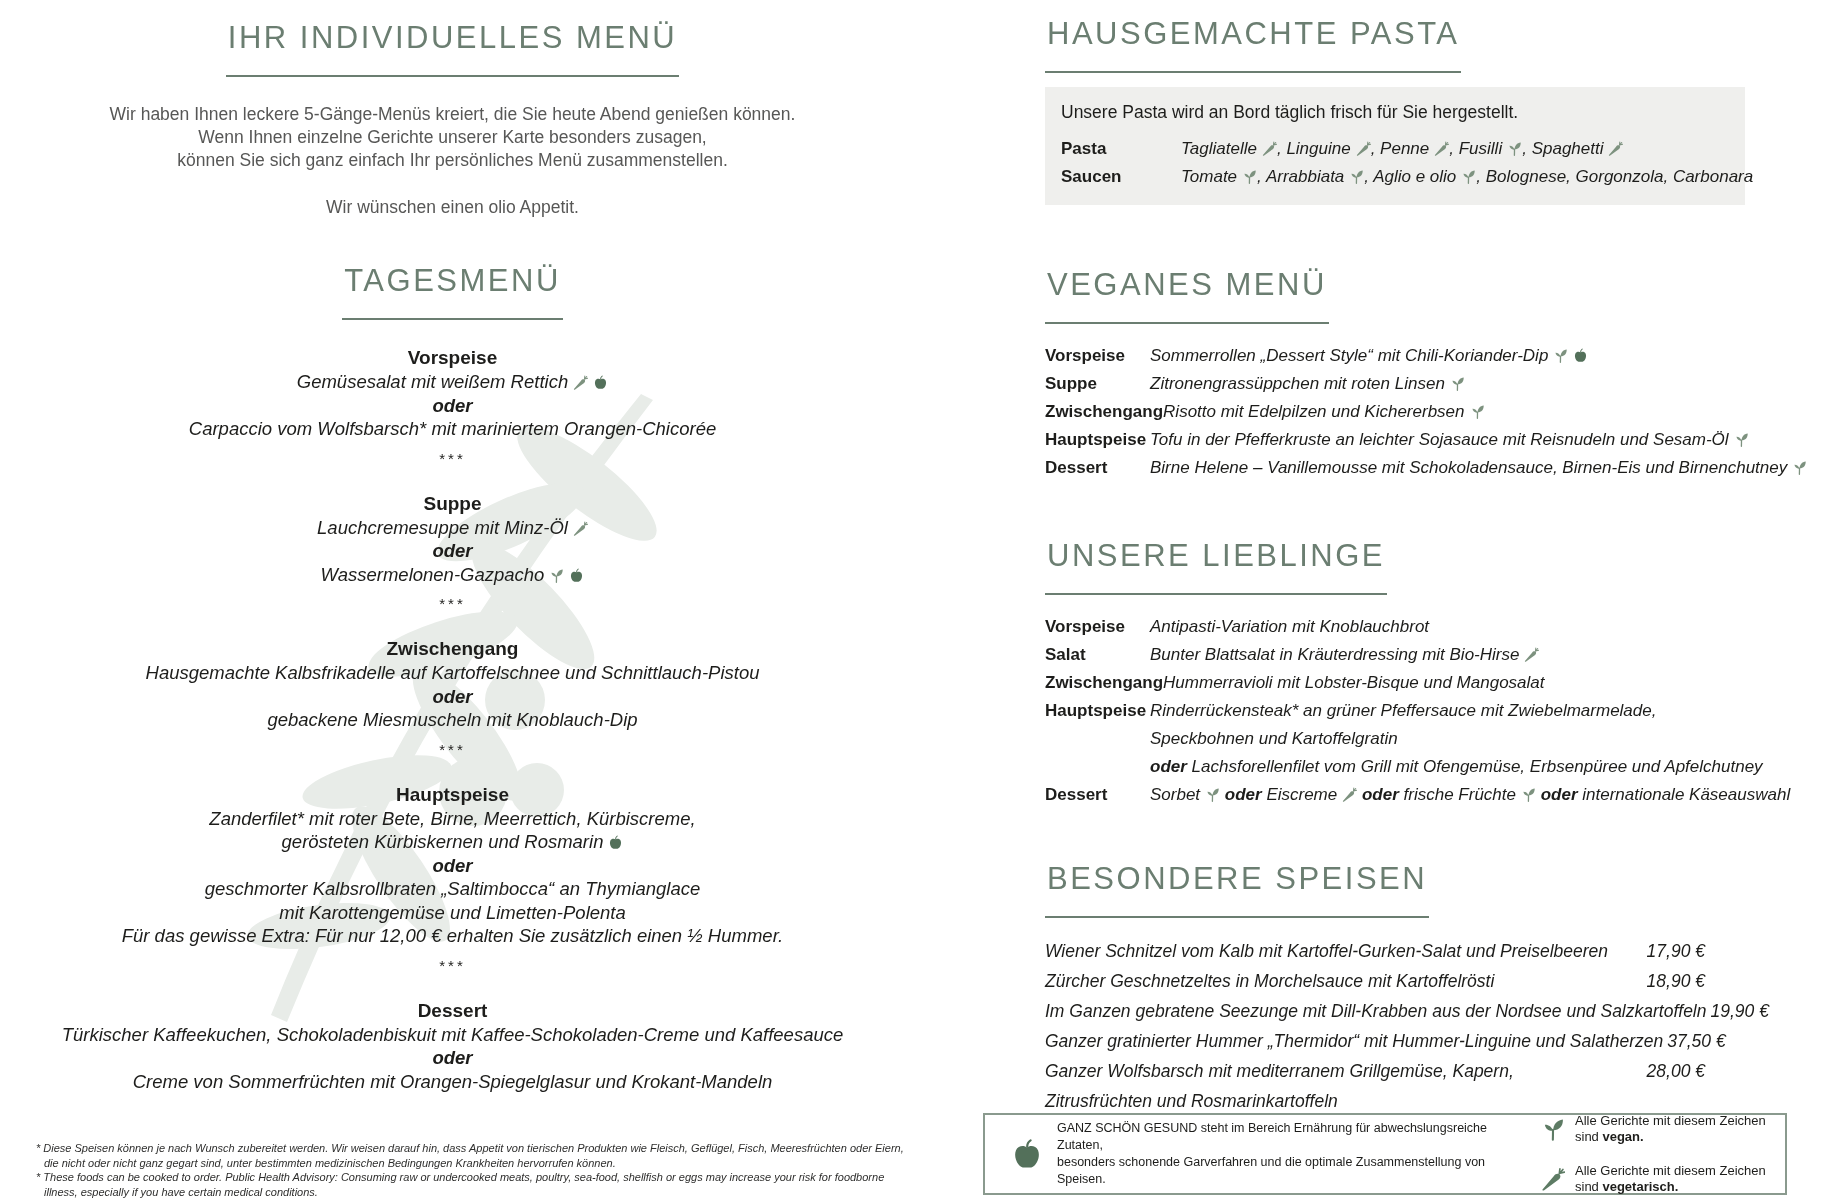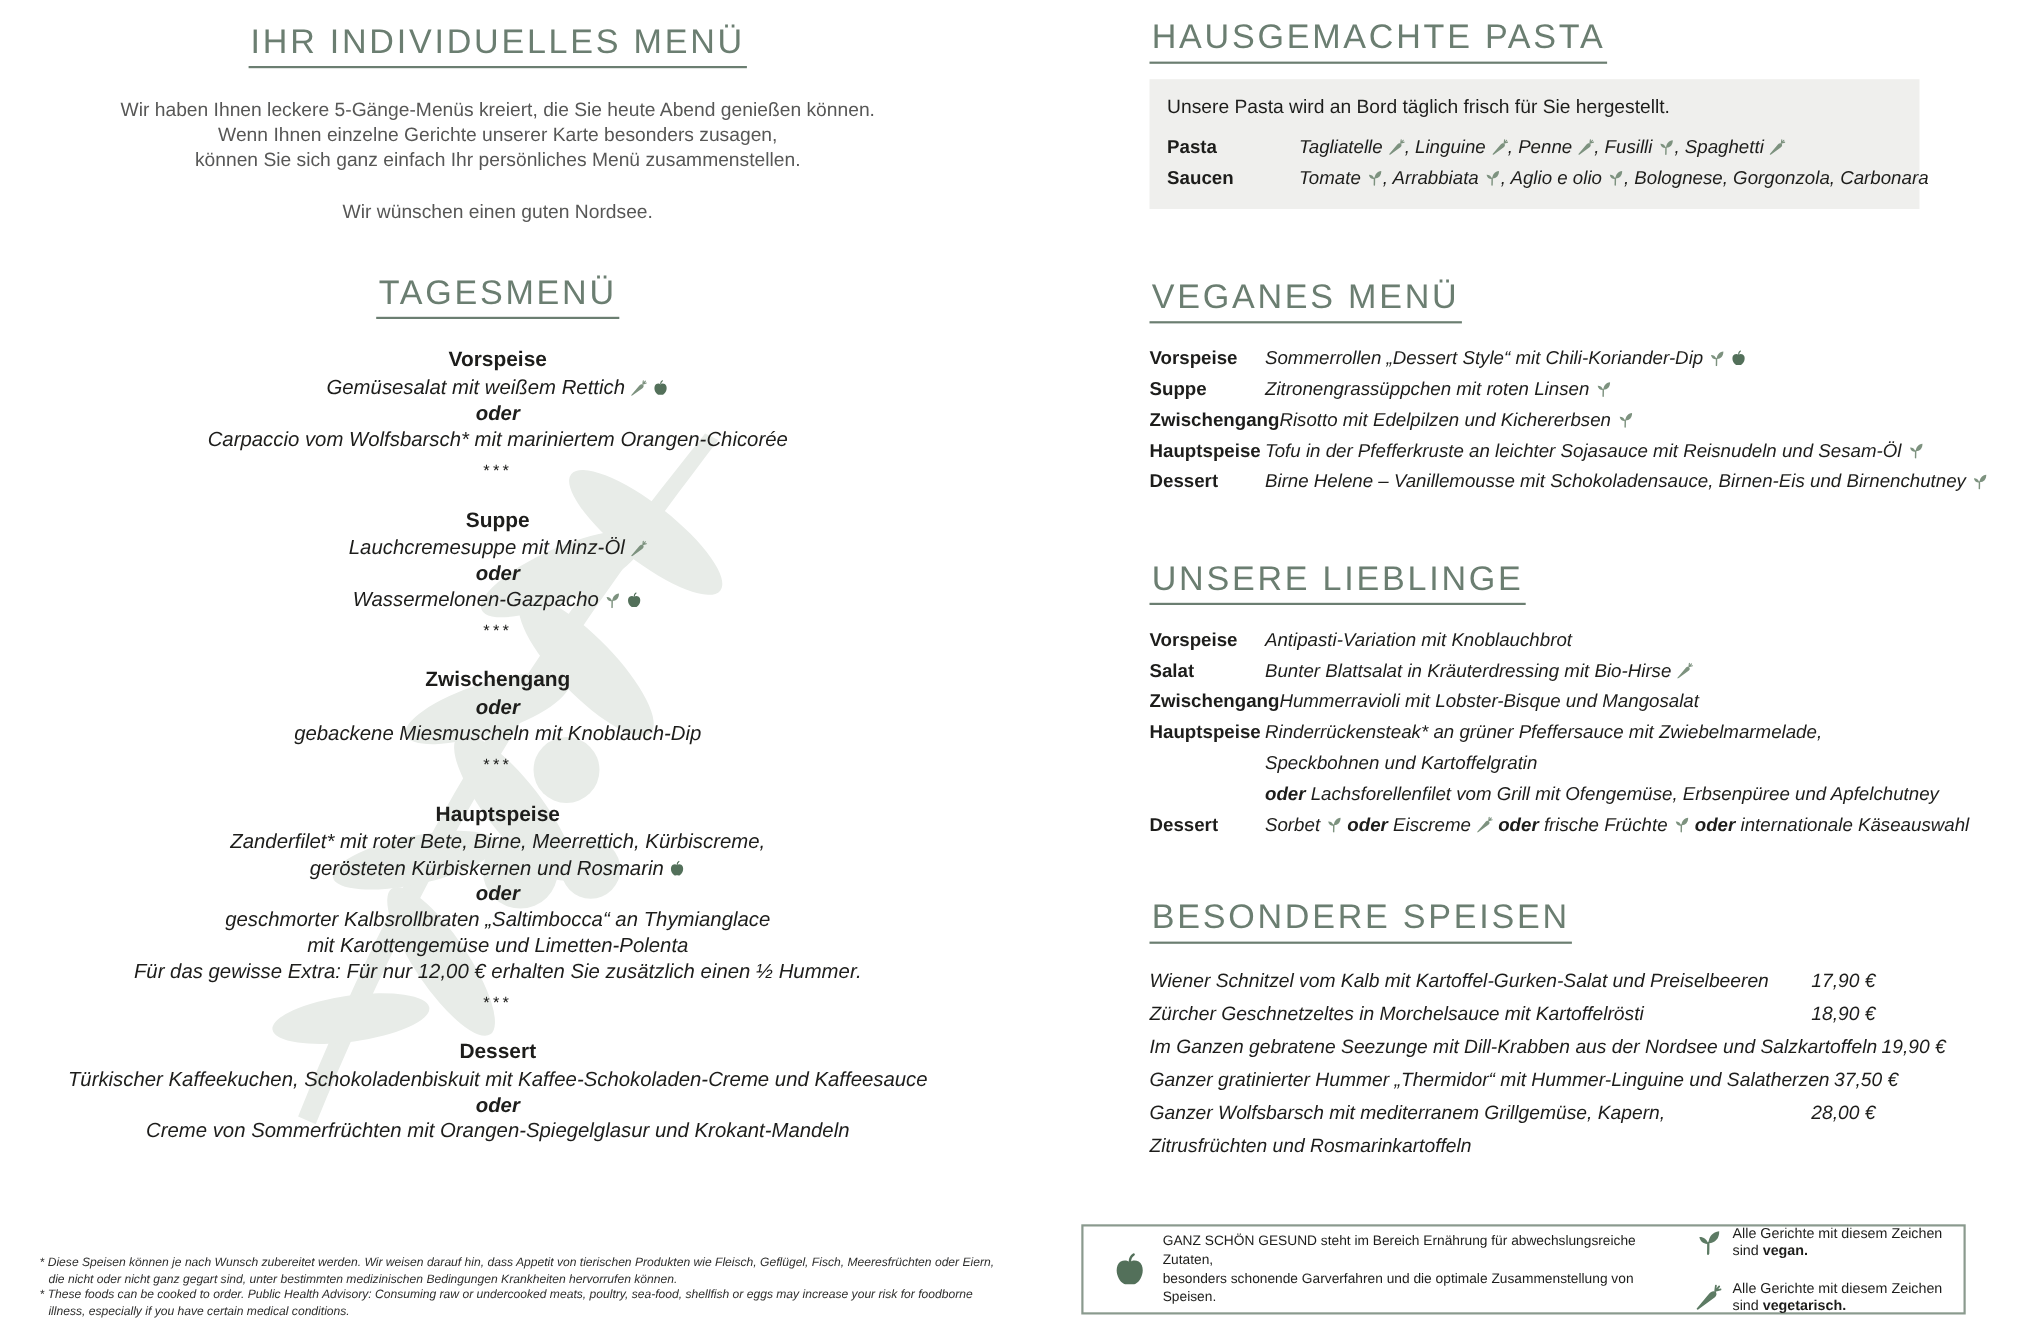--- a/index.html
+++ b/index.html
@@ -15,21 +15,21 @@
   *{box-sizing:border-box;}
   html,body{margin:0;padding:0;background:#fff;}
   .page{
     position:relative;width:1848px;height:1200px;background:#fff;overflow:hidden;
     font-family:"Liberation Sans",sans-serif;color:var(--body-text);
   }
   
   .sec-title{
     display:inline-block;font-size:31px;font-weight:400;letter-spacing:2.5px;
     color:var(--accent-green);border-bottom:2px solid var(--accent-green);
-    padding:0 2px 4px 2px;line-height:36px;white-space:nowrap;
+    padding:0 2px 19px 2px;line-height:36px;white-space:nowrap;
   }
   
   .left-col{position:absolute;left:25px;top:20px;width:855px;text-align:center;z-index:1;}
   .watermark{position:absolute;left:215px;top:392px;width:470px;height:645px;z-index:0;color:var(--watermark-green);}
   .watermark svg{width:100%;height:100%;display:block;}
   .intro{margin-top:26px;color:var(--muted-text);font-size:17.5px;line-height:23px;}
   .appetit{margin-top:24px;color:var(--muted-text);font-size:17.5px;line-height:23px;}
   .tm-title-wrap{margin-top:44px;}
   .course{margin-top:0;}
   .course-name{font-weight:700;font-size:19px;line-height:24px;margin-top:26px;}
@@ -110,21 +110,21 @@
 
   <div class="left-col">
     <div>
       <span class="sec-title">IHR INDIVIDUELLES MENÜ</span>
     </div>
     <div class="intro">
       <div>Wir haben Ihnen leckere 5-Gänge-Menüs kreiert, die Sie heute Abend genießen können.</div>
       <div>Wenn Ihnen einzelne Gerichte unserer Karte besonders zusagen,</div>
       <div>können Sie sich ganz einfach Ihr persönliches Menü zusammenstellen.</div>
     </div>
-    <div class="appetit">Wir wünschen einen guten Nordsee.</div>
+    <div class="appetit">Wir wünschen einen olio Appetit.</div>
 
     <div class="tm-title-wrap">
       <span class="sec-title">TAGESMENÜ</span>
     </div>
 
     <div class="course">
       <div class="course-name">Vorspeise</div>
       <div class="mline"><span>Gemüsesalat mit weißem Rettich</span><span class="seg-icon icon-vegetarisch"><svg viewBox="0 0 16 16" xmlns="http://www.w3.org/2000/svg">
               <path d="M1 15 C0.7 15.5 1.4 16 1.9 15.6 L11.8 8.4 C13.2 7.3 13.3 5.5 12.2 4.8 C11.1 4.1 9.4 4.7 8.6 6 Z" fill="currentColor"></path>
               <path d="M12.4 4.4 L14.6 1.6 M12.6 4.2 L15.6 3.4 M12.2 4.4 L12.6 1.2" stroke="currentColor" stroke-width="1.1" stroke-linecap="round" fill="none"></path>
@@ -150,20 +150,21 @@
               <path d="M8.1 8.8 C8.2 5 10.6 2 14.6 1.6 C14.8 6 12 8.9 8.1 8.8 Z" fill="currentColor"></path>
             </svg></span><span class="seg-icon icon-gesund"><svg viewBox="0 0 16 16" xmlns="http://www.w3.org/2000/svg">
               <path d="M8.1 4.4 C8.1 3 8.7 1.9 9.8 1.2" stroke="currentColor" stroke-width="1.1" stroke-linecap="round" fill="none"></path>
               <path d="M8 4.8 C9.3 3.5 12.4 3.6 13.5 6.1 C14.8 9.3 12.9 13.4 10.7 14.5 C9.9 14.9 9.3 14.7 8 14.7 C6.7 14.7 6.1 14.9 5.3 14.5 C3.1 13.4 1.2 9.3 2.5 6.1 C3.6 3.6 6.7 3.5 8 4.8 Z" fill="currentColor"></path>
             </svg></span></div>
     </div>
     <div class="sep">***</div>
 
     <div class="course">
       <div class="course-name">Zwischengang</div>
+      <div class="mline"><span>Hausgemachte Kalbsfrikadelle auf Kartoffelschnee und Schnittlauch-Pistou</span></div>
       <div class="mline"><span class="b">oder</span></div>
       <div class="mline"><span>gebackene Miesmuscheln mit Knoblauch-Dip</span></div>
     </div>
     <div class="sep">***</div>
 
     <div class="course">
       <div class="course-name">Hauptspeise</div>
       <div class="mline"><span>Zanderfilet* mit roter Bete, Birne, Meerrettich, Kürbiscreme,</span></div>
       <div class="mline"><span>gerösteten Kürbiskernen und Rosmarin</span><span class="seg-icon icon-gesund"><svg viewBox="0 0 16 16" xmlns="http://www.w3.org/2000/svg">
               <path d="M8.1 4.4 C8.1 3 8.7 1.9 9.8 1.2" stroke="currentColor" stroke-width="1.1" stroke-linecap="round" fill="none"></path>

